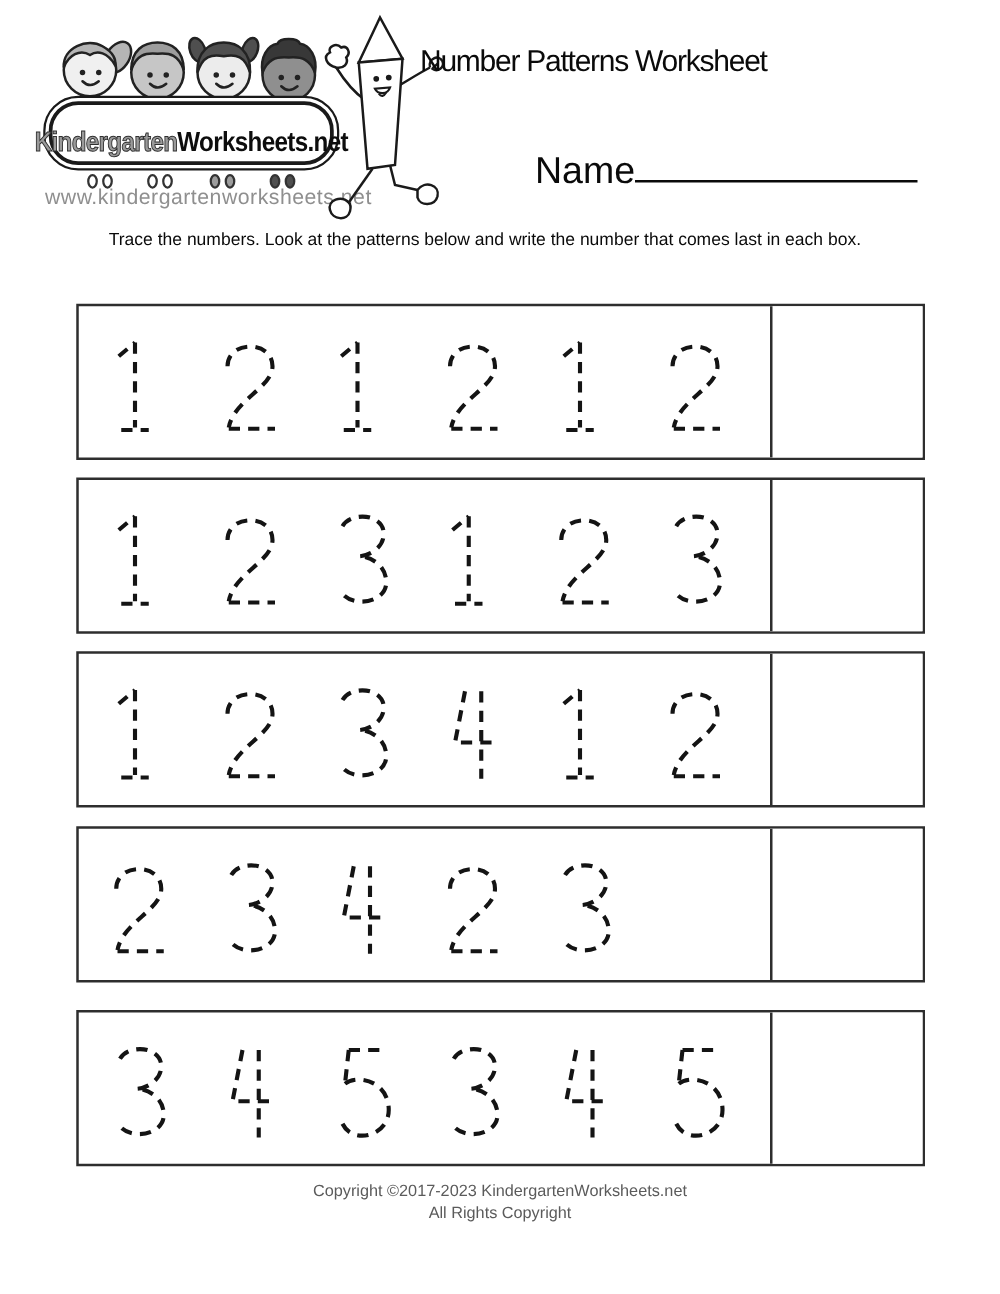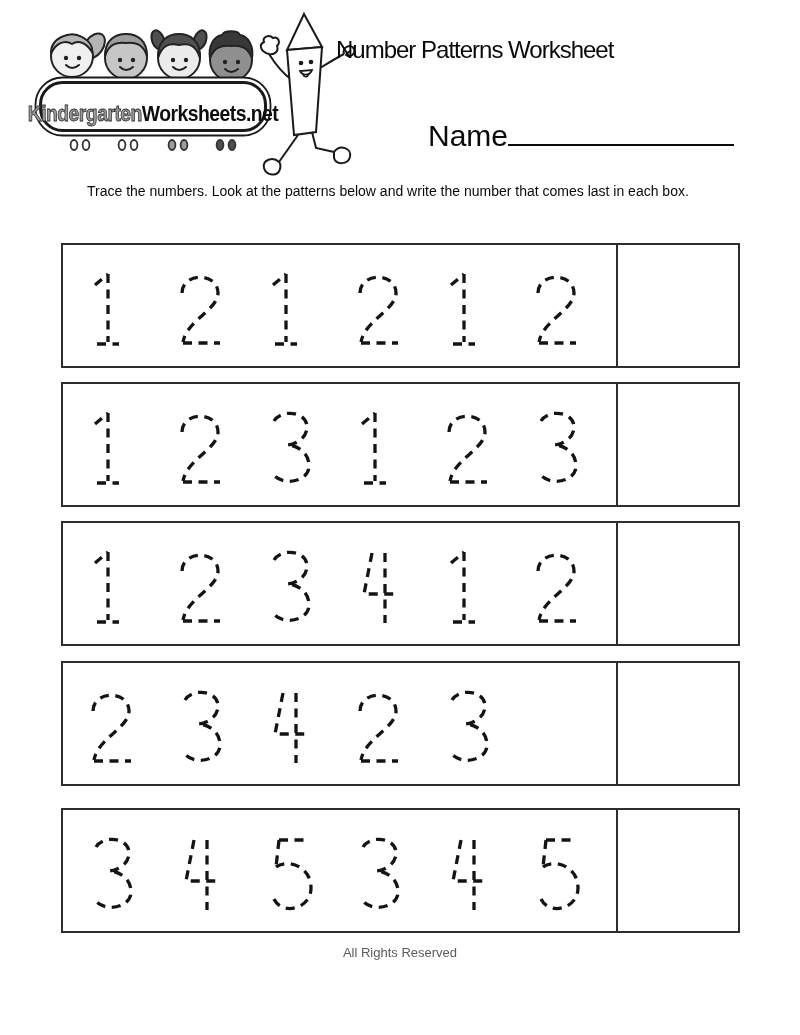--- a/index.html
+++ b/index.html
@@ -145,20 +145,21 @@
     <g fill="#9d9d9d" stroke="#333" stroke-width="1.8">
       <ellipse cx="112" cy="9" rx="3.4" ry="5"></ellipse>
         <ellipse cx="124" cy="9" rx="3.4" ry="5"></ellipse>
     </g>
     <g fill="#4f4f4f" stroke="#333" stroke-width="1.8">
       <ellipse cx="160" cy="9" rx="3.4" ry="5"></ellipse>
         <ellipse cx="172" cy="9" rx="3.4" ry="5"></ellipse>
     </g>
   </svg>
 
+  <div class="site-url">www.kindergartenworksheets.net</div>
 
   <svg class="pencil-svg" width="112" height="170" viewBox="0 0 112 170">
 
     <path d="M44,70 C34,63 26,52 21,44" fill="none" stroke="#1a1a1a" stroke-width="2"></path>
     <path d="M21,44 C13,42 10,35 16,32 C14,27 21,24 25,28 C30,26 33,32 29,36 C31,41 27,45 21,44 Z" fill="#fff" stroke="#1a1a1a" stroke-width="2"></path>
 
     <path d="M72,58 C82,52 90,47 96,44" fill="none" stroke="#1a1a1a" stroke-width="2"></path>
     <path d="M96,44 C94,37 103,33 106,39 C108,44 102,48 98,45 C99,42 103,42 102,40" fill="#fff" stroke="#1a1a1a" stroke-width="2"></path>
 
     <path d="M56,4 L48,21 L64,20 Z" fill="#1a1a1a"></path>
@@ -321,16 +322,17 @@
             <path d="M17,8 L44,8" fill="none" stroke="#141414" stroke-width="3.3" stroke-dasharray="9 6.5"></path>
             <path d="M17,8 L14,35" fill="none" stroke="#141414" stroke-width="3.3" stroke-dasharray="9 6.5"></path>
             <path d="M14,35 C24,27 49,33 49,56 C49,77 20,84 12,67" fill="none" stroke="#141414" stroke-width="3.3" stroke-dasharray="9 6.5"></path>
           </svg>
         </div>
         <div class="answer"></div>
       </div>
     </div>
 
   <div class="footer">
-    <div>All Rights Reserved</div>
+    <div>Copyright ©2017-2023 KindergartenWorksheets.net</div>
+    <div>All Rights Copyright</div>
   </div>
 
 </div>
 
 </body></html>

